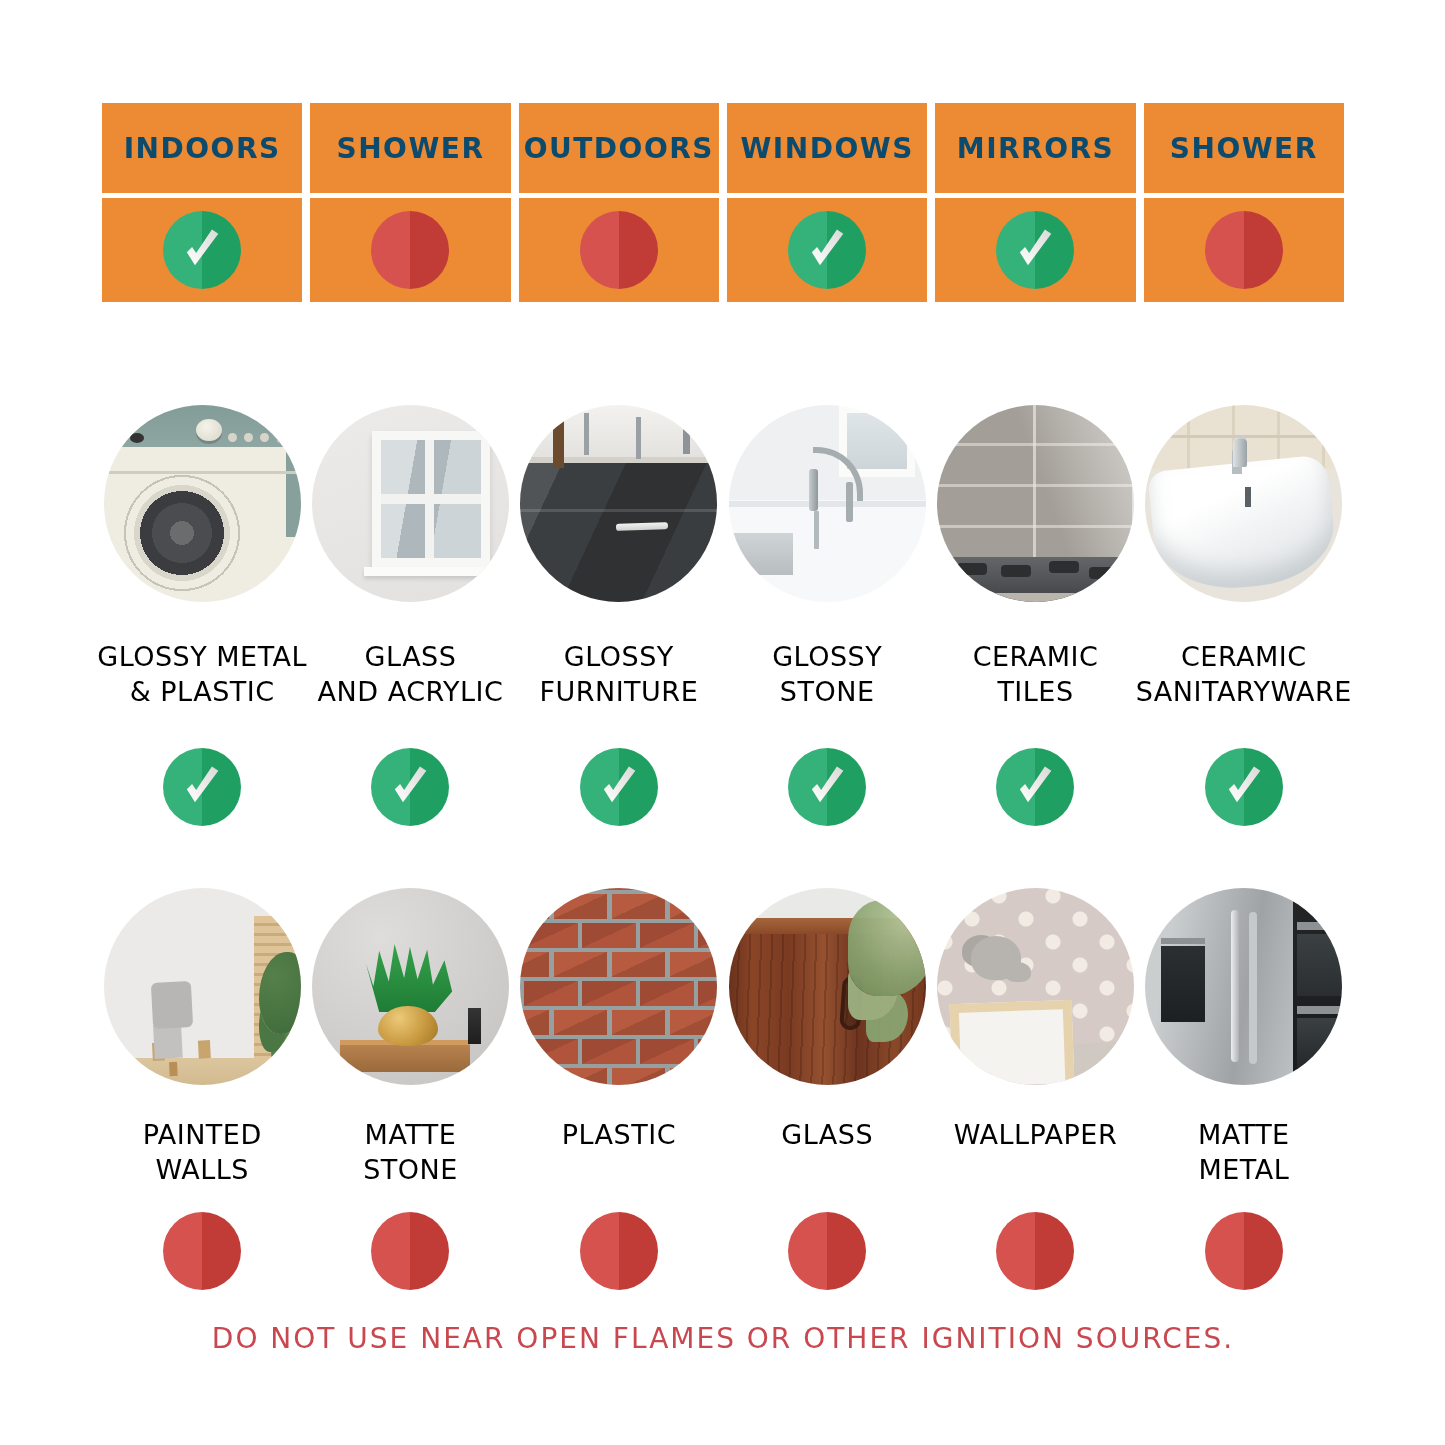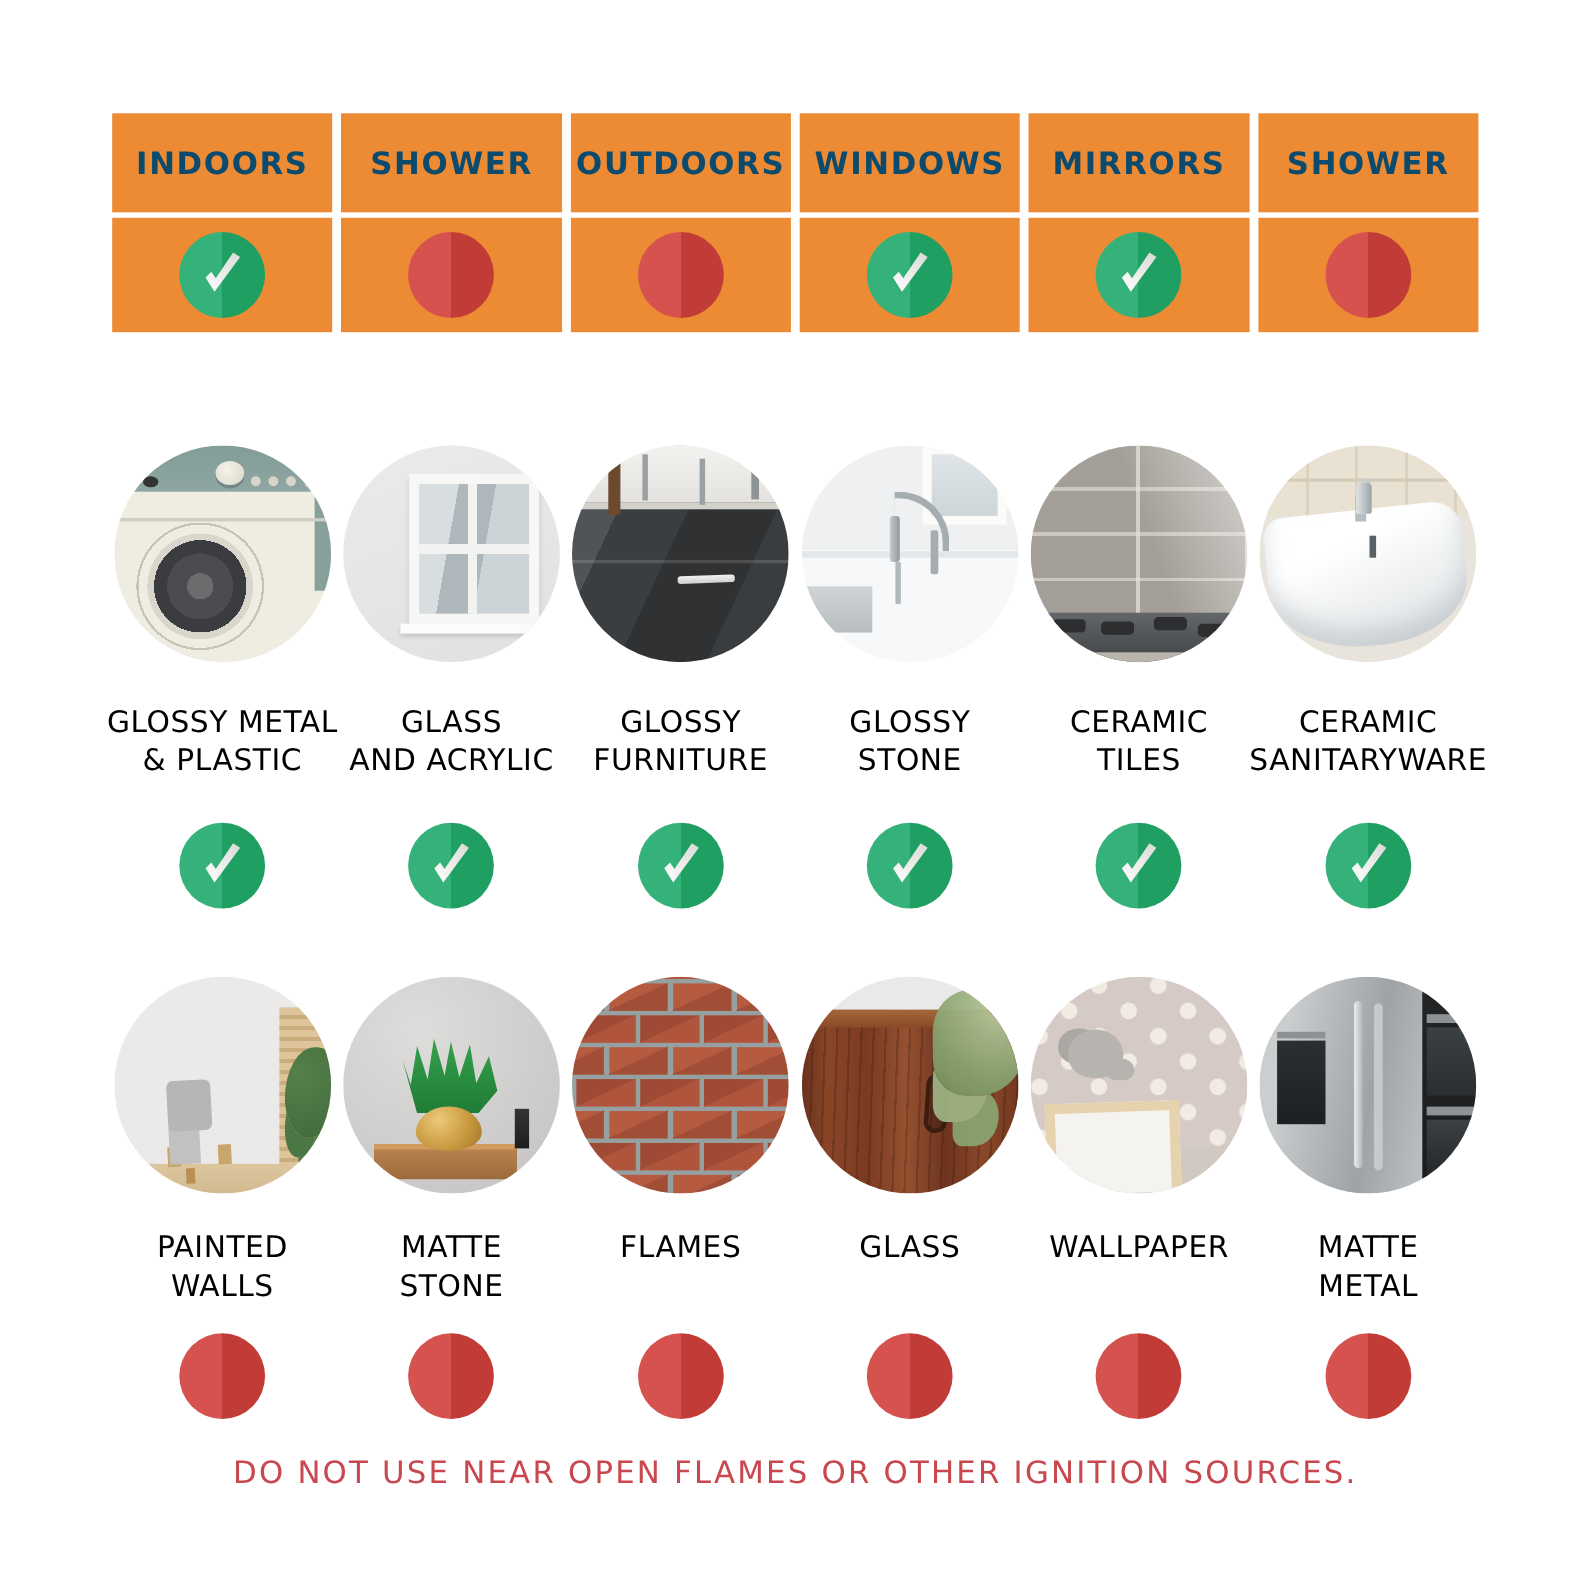--- a/index.html
+++ b/index.html
@@ -350,21 +350,21 @@
     <div class="photo" data-photo="wooden-cabinet"></div>
     <div class="photo" data-photo="nursery-wallpaper"></div>
     <div class="photo" data-photo="stainless-fridge"></div>
   </div>
 
   <div class="band" style="top:1118px">
     <div class="slabel">PAINTED
 WALLS</div>
     <div class="slabel">MATTE
 STONE</div>
-    <div class="slabel">FLAMES</div>
+    <div class="slabel">PLASTIC</div>
     <div class="slabel">GLASS</div>
     <div class="slabel">WALLPAPER</div>
     <div class="slabel">MATTE
 METAL</div>
   </div>
 
   <div class="band" style="top:1212px">
     <span class="status freestand" data-status="cross">
 
       <svg class="cross" viewBox="0 0 48 48">

